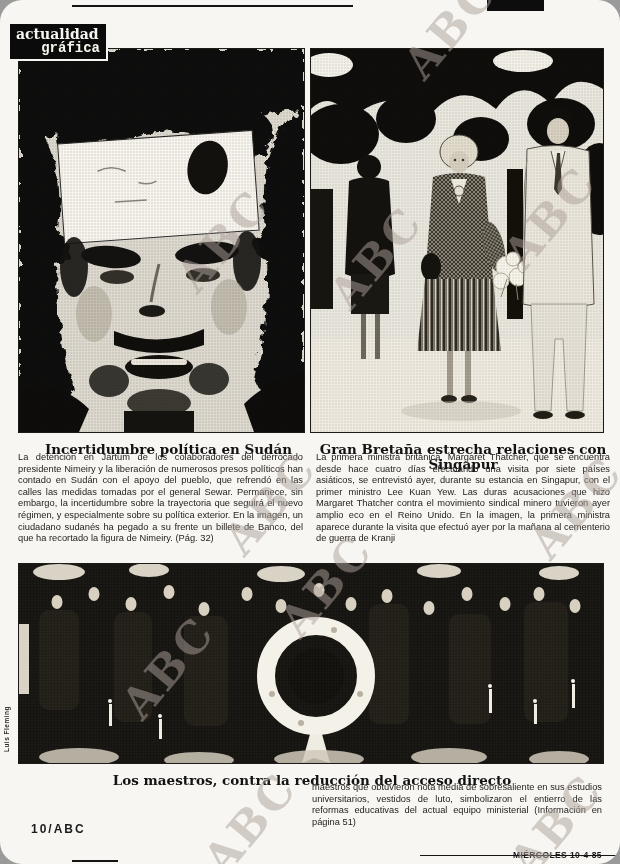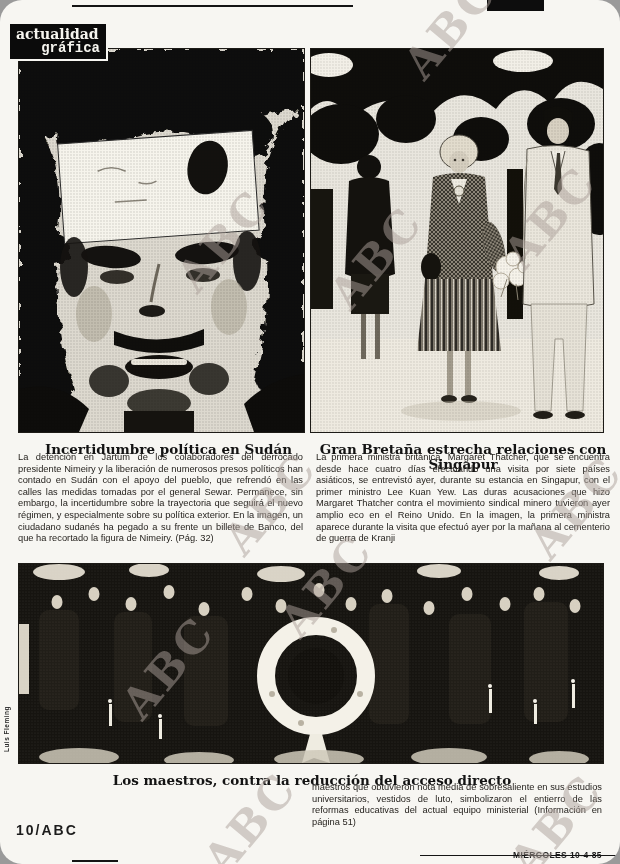--- a/index.html
+++ b/index.html
@@ -27,21 +27,21 @@
 
   .body{position:absolute;margin:0;font-size:9.3px;line-height:11.6px;text-align:justify;color:#26231f;}
   .b1{left:18px;top:452px;width:285px;}
   .b2{left:316px;top:452px;width:294px;}
   .c1{left:18px;top:782px;width:287px;}
   .c2{left:312px;top:782px;width:290px;}
 
   .credit{position:absolute;left:3px;top:706px;writing-mode:vertical-rl;transform:rotate(180deg);
           font-size:6.5px;font-weight:bold;letter-spacing:.5px;color:#2a2a2a;}
 
-  .footer-left{position:absolute;left:16px;top:822px;font-size:14px;font-weight:bold;letter-spacing:2px;}
+  .footer-left{position:absolute;left:31px;top:822px;font-size:12px;font-weight:bold;letter-spacing:2px;}
   .footer-right{position:absolute;left:430px;top:850px;width:172px;text-align:right;
                 font-size:8.5px;font-weight:bold;letter-spacing:.4px;}
 
   .brule{position:absolute;background:#141414;}
   .brule-l{left:72px;top:860px;width:46px;height:2px;}
   .brule-r{left:420px;top:855px;width:200px;height:1px;}
 
   .wm-layer{position:absolute;inset:0;pointer-events:none;z-index:20;}
   .wm{position:absolute;font-family:"DejaVu Serif",serif;font-size:44px;font-weight:bold;
       letter-spacing:3px;color:rgba(172,159,154,0.5);transform:rotate(-50deg);}

